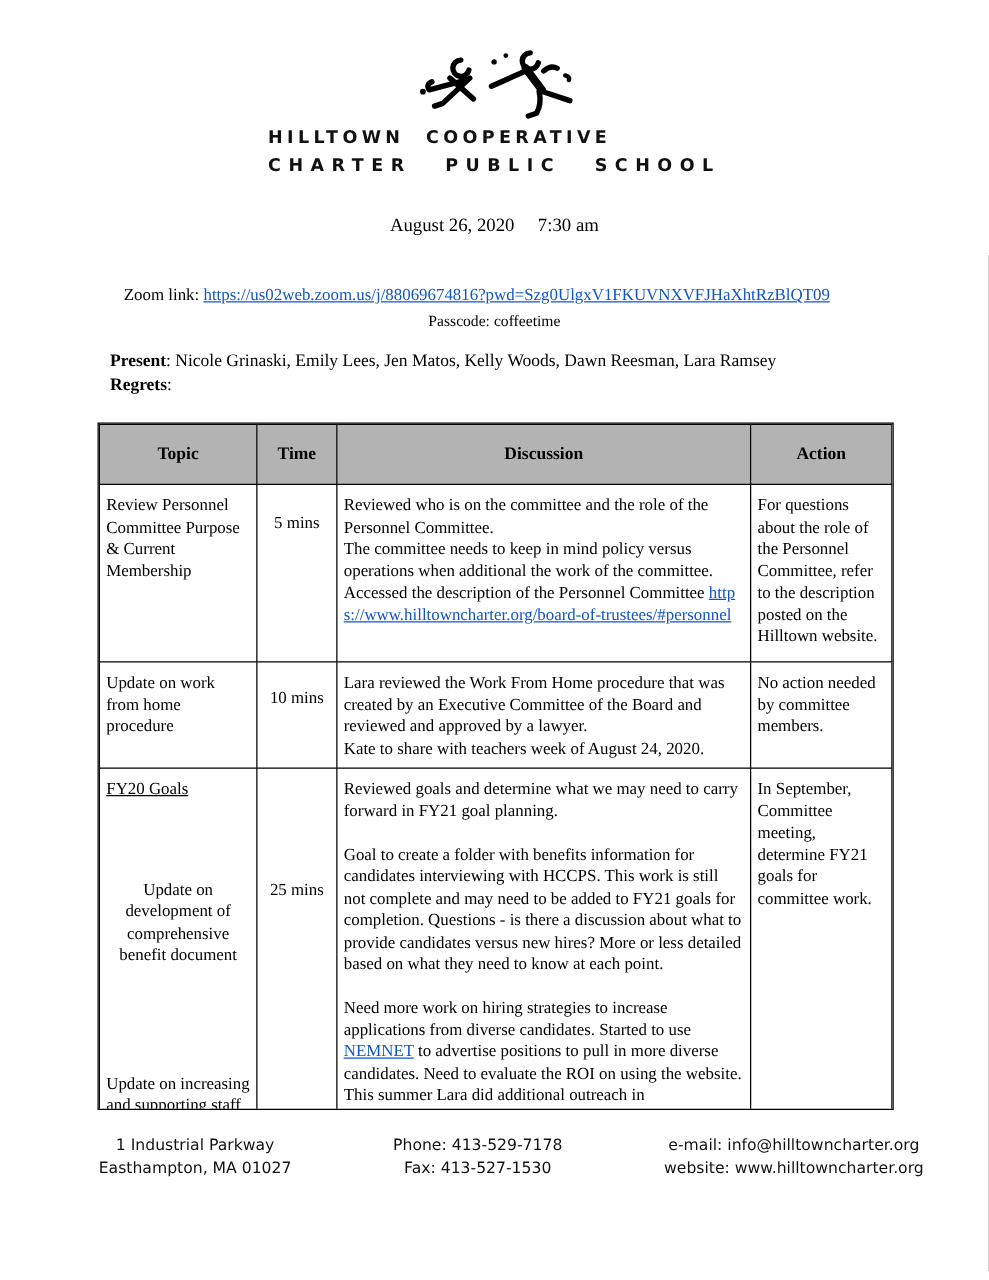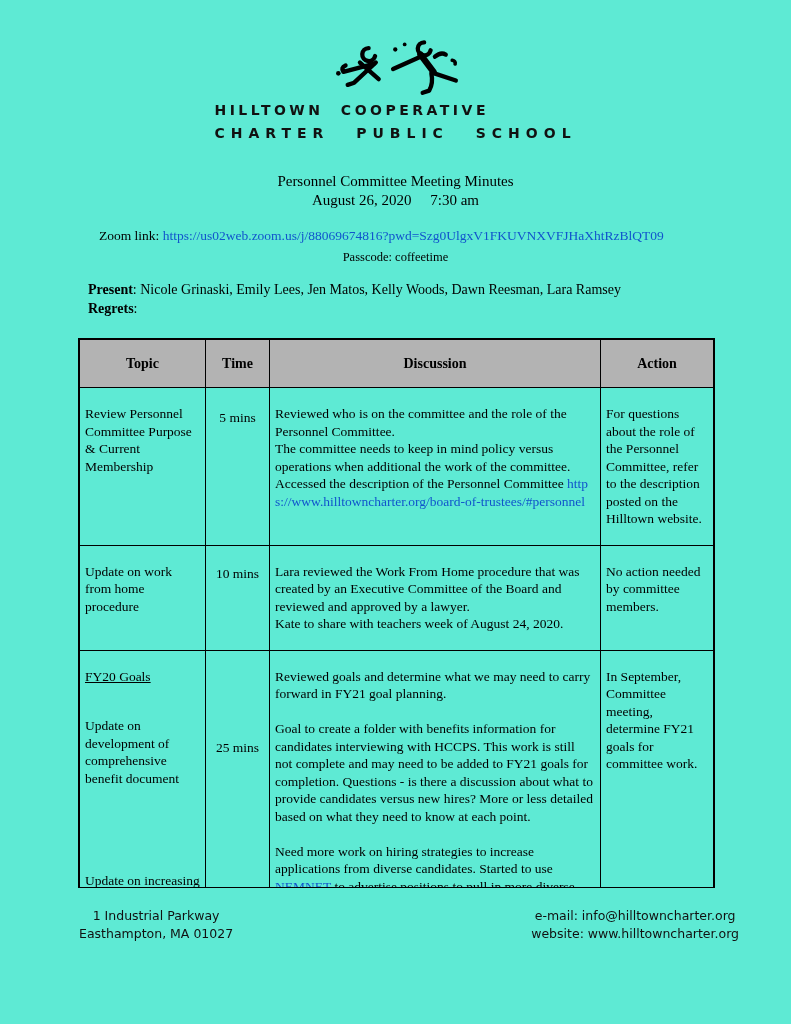--- a/index.html
+++ b/index.html
@@ -1,59 +1,59 @@
 <!DOCTYPE html>
 <html><head>
 <meta charset="utf-8">
 <style>
   * { margin:0; padding:0; box-sizing:border-box; }
   html,body { background:#888; }
   .page {
     position:relative; width:791px; height:1024px; margin:0 auto;
-    background:#5eead4; overflow:hidden;
+    background:#ffffff; overflow:hidden;
     font-family:"Liberation Serif","DejaVu Serif",serif; color:#000;
   }
 
   
   .logo { position:absolute; top:38px; left:0; width:100%; text-align:center; }
   .logo svg { display:block; margin:0 auto; }
   .logo-text { display:inline-block; text-align:left; margin-top:2px;
     font-family:"DejaVu Sans",sans-serif; font-weight:bold; color:#111; }
   .logo-line1 { font-size:14px; letter-spacing:3.5px; word-spacing:9px; }
   .logo-line2 { font-size:14px; letter-spacing:6px; word-spacing:16px; margin-top:7px; }
 
   
   .title-block { position:absolute; top:172px; left:0; width:100%; text-align:center;
     font-size:15px; line-height:19px; }
   .title-date { white-space:pre; }
 
   
   .zoom-line { position:absolute; top:228px; left:99px; font-size:13.5px; white-space:nowrap; }
-  .link { color:#1155cc; cursor:pointer; }
+  .link { color:#1155cc; text-decoration:underline; cursor:pointer; }
   .passcode-line { position:absolute; top:250px; left:0; width:100%; text-align:center; font-size:12.5px; }
 
   
   .attendance { position:absolute; top:281px; left:88px; width:640px; font-size:14px; line-height:18.5px; }
   .bold { font-weight:bold; }
 
   
   .table-wrap { position:absolute; top:338px; left:78px; width:637px; height:550px;
     overflow:hidden; border:1.5px solid #000; }
   table { width:100%; border-collapse:collapse; table-layout:fixed; }
   col.c-topic { width:126px; } col.c-time { width:64px; } col.c-disc { width:331px; } col.c-action { width:113px; }
   th, td { border:1.5px solid #000; vertical-align:top; font-size:13.5px; }
   th { height:48px; background:#b3b3b3; font-weight:bold; text-align:center; vertical-align:middle; font-size:14px; }
-  td { padding:17px 5px; line-height:17.5px; }
+  td { padding:7px 5px; line-height:17.5px; }
   .cell-pre { white-space:pre-line; }
   td.time-cell { text-align:center; }
   tr.row-1 { height:142px; } tr.row-2 { height:68px; }
   .pt-row1 { padding-top:21px; } .pt-row2 { padding-top:19px; } .pt-row3 { padding-top:88px; }
   .break-link { word-break:break-all; }
   .topic-heading { text-decoration:underline; }
-  .topic-item1 { margin-top:32px; }
+  .topic-item1 { margin-top:63px;text-align:center; }
   .topic-item2 { margin-top:85px; }
 
   
   .footer { position:absolute; top:907px; left:0; width:100%;
     display:flex; justify-content:space-between; padding:0 52px 0 46px;
     font-family:"DejaVu Sans",sans-serif; font-size:12.5px; line-height:18px; color:#111; }
   .footer-col { text-align:center;margin-left:33px; }
 </style>
 </head>
 <body>
@@ -77,21 +77,20 @@
       <path d="M150 48 L183 59" stroke-width="6"></path>
       <path d="M149 49 q3 14 -3 24 l-9 3" stroke-width="6"></path>
     </svg>
     <div class="logo-text">
       <div class="logo-line1">HILLTOWN COOPERATIVE</div>
       <div class="logo-line2">CHARTER PUBLIC SCHOOL</div>
     </div>
   </div>
 
   <div class="title-block">
-    <div>Personnel Committee Meeting Minutes</div>
     <div class="title-date">August 26, 2020     7:30 am</div>
   </div>
 
   <div class="zoom-line">
     <span>Zoom link: </span><span class="link">https://us02web.zoom.us/j/88069674816?pwd=Szg0UlgxV1FKUVNXVFJHaXhtRzBlQT09</span>
   </div>
   <div class="passcode-line">
     <span>Passcode: </span><span>coffeetime</span>
   </div>
 
@@ -147,18 +146,22 @@
     </tbody>
       </table>
   </div>
 
   <div class="footer">
     <div class="footer-col">
       <div>1 Industrial Parkway</div>
       <div>Easthampton, MA 01027</div>
     </div>
     <div class="footer-col">
+      <div>Phone: 413-529-7178</div>
+      <div>Fax: 413-527-1530</div>
+    </div>
+    <div class="footer-col">
       <div>e-mail: info@hilltowncharter.org</div>
       <div>website: www.hilltowncharter.org</div>
     </div>
   </div>
 
 </div>
 
 </body></html>

